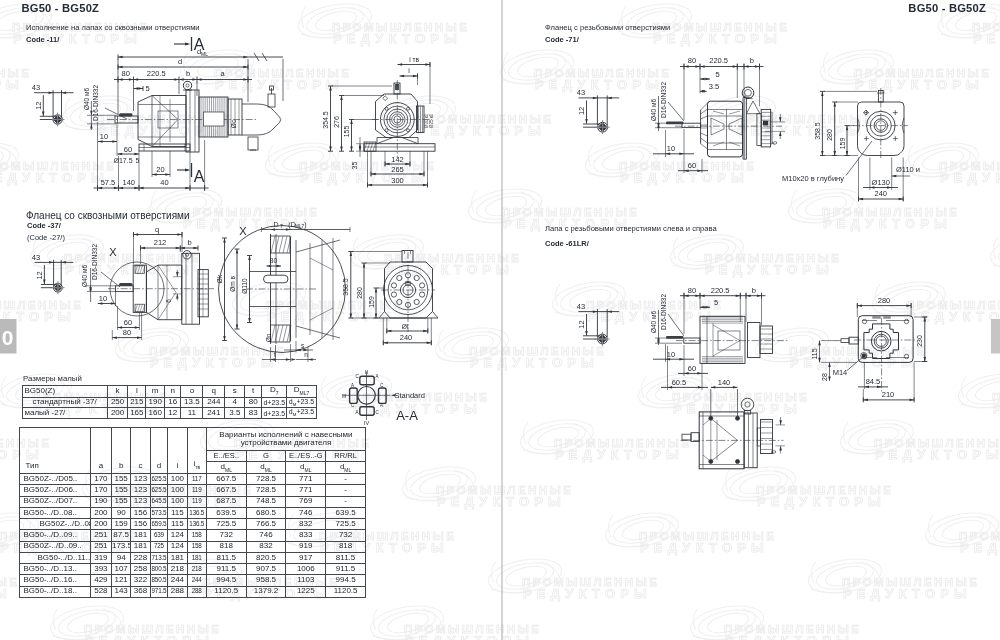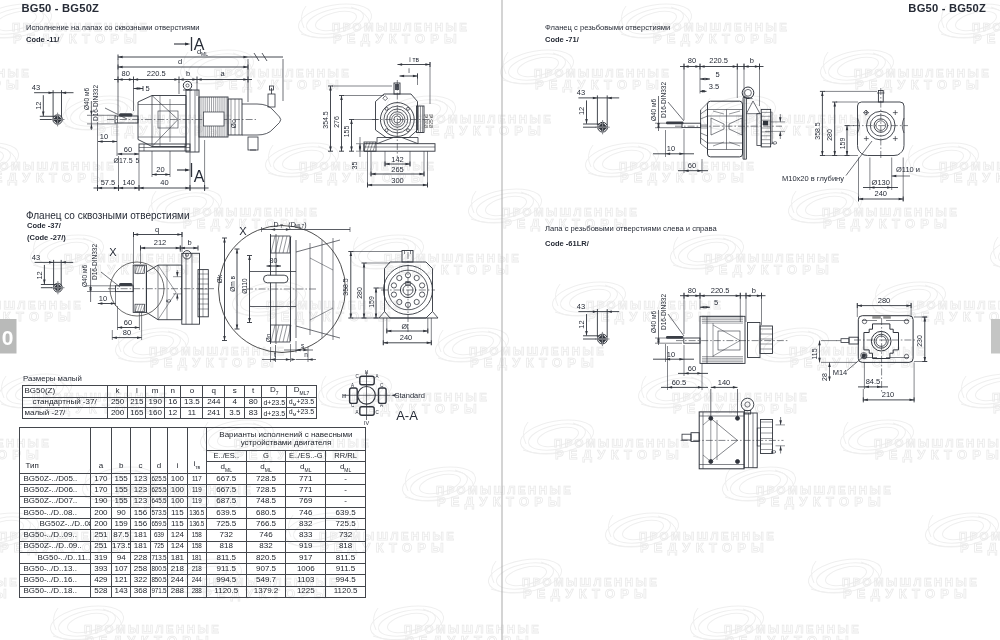--- a/index.html
+++ b/index.html
@@ -987,21 +987,21 @@
 <line x1="595.3" y1="339" x2="609.5" y2="339" stroke="#30343c" stroke-width="0.6"></line>
 <line x1="602.4" y1="331.90000000000003" x2="602.4" y2="346.09999999999997" stroke="#30343c" stroke-width="0.6"></line>
 </g>
 </svg>
 <div class="abs" style="left:21.5px;top:1.5px;font-size:11.2px;font-weight:bold;letter-spacing:0.2px">BG50 - BG50Z</div>
 <div class="abs" style="right:14px;top:1.5px;font-size:11.2px;font-weight:bold;letter-spacing:0.2px">BG50 - BG50Z</div>
 <div class="abs" style="left:26px;top:23px;font-size:7.6px">Исполнение на лапах со сквозными отверстиями</div>
 <div class="abs" style="left:26px;top:34.5px;font-size:7.5px;font-weight:bold">Code -11/</div>
 <div class="abs" style="left:26px;top:209.5px;font-size:10px">Фланец со сквозными отверстиями</div>
 <div class="abs" style="left:27px;top:221px;font-size:7.5px;font-weight:bold">Code -37/</div>
-<div class="abs" style="left:27px;top:232.5px;font-size:7.5px;font-weight:bold">(Code -27/)</div>
+<div class="abs" style="left:27px;top:232.5px;font-size:7.5px;font-weight:normal">(Code -27/)</div>
 <div class="abs" style="left:545px;top:23px;font-size:7.6px">Фланец с резьбовыми отверстиями</div>
 <div class="abs" style="left:545px;top:34.5px;font-size:7.5px;font-weight:bold">Code -71/</div>
 <div class="abs" style="left:545px;top:224px;font-size:7.6px">Лапа с резьбовыми отверстиями слева и справа</div>
 <div class="abs" style="left:545px;top:238.5px;font-size:7.5px;font-weight:bold">Code -61LR/</div>
 <div class="abs" style="left:23px;top:374px;font-size:7.8px">Размеры малый</div>
 <table class="abs" style="left:21.5px;top:384.5px;font-size:8px;table-layout:fixed;width:295px">
     <tbody>
       <tr style="height:12px">
         <td style="width:82.3px;text-align:left;padding-left:2px">BG50(Z)</td>
         <td style="width:19.4px">k</td>
@@ -1186,21 +1186,21 @@
       </tr>
       <tr style="height:11.26px">
         <td style="text-align:left;padding-left:4px">BG50-../D..16..</td>
         <td style="">429</td>
         <td style="">121</td>
         <td style="">322</td>
         <td style="font-size:6.3px;letter-spacing:-0.2px">850.5</td>
         <td style="">244</td>
         <td style="font-size:6.3px;letter-spacing:-0.2px">244</td>
         <td style="">994.5</td>
-        <td style="">549.7</td>
+        <td style="">958.5</td>
         <td style="">1103</td>
         <td style="">994.5</td>
       </tr>
       <tr style="height:11.26px">
         <td style="text-align:left;padding-left:4px">BG50-../D..18..</td>
         <td style="">528</td>
         <td style="">143</td>
         <td style="">368</td>
         <td style="font-size:6.3px;letter-spacing:-0.2px">971.5</td>
         <td style="">288</td>

